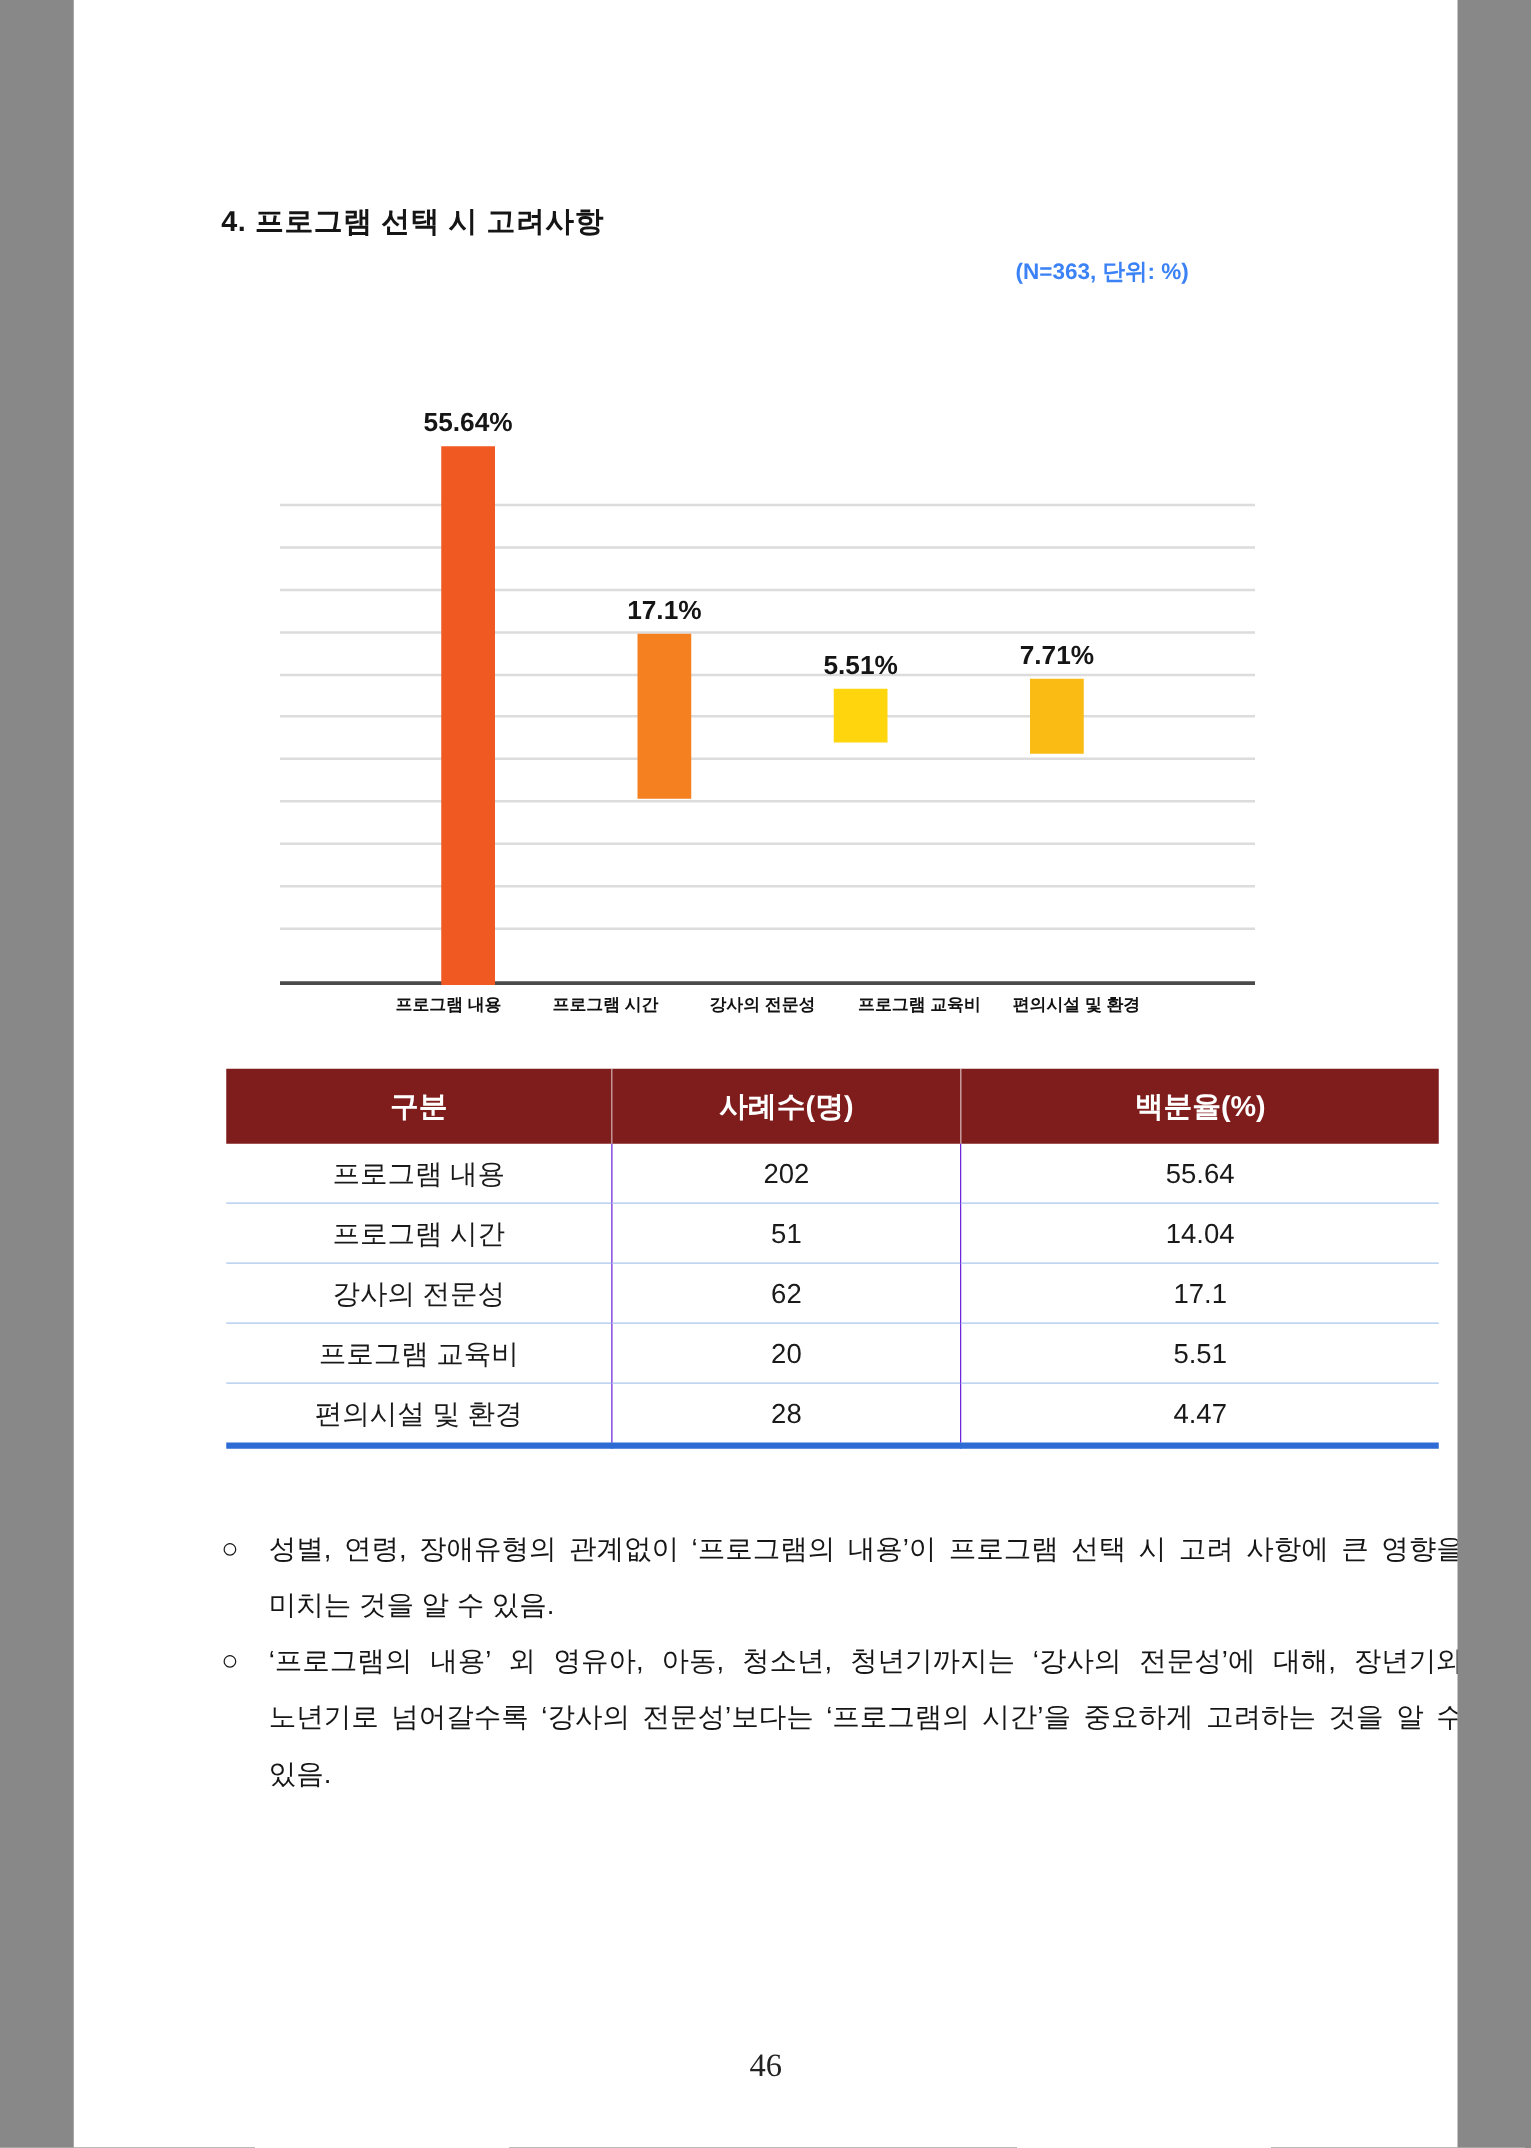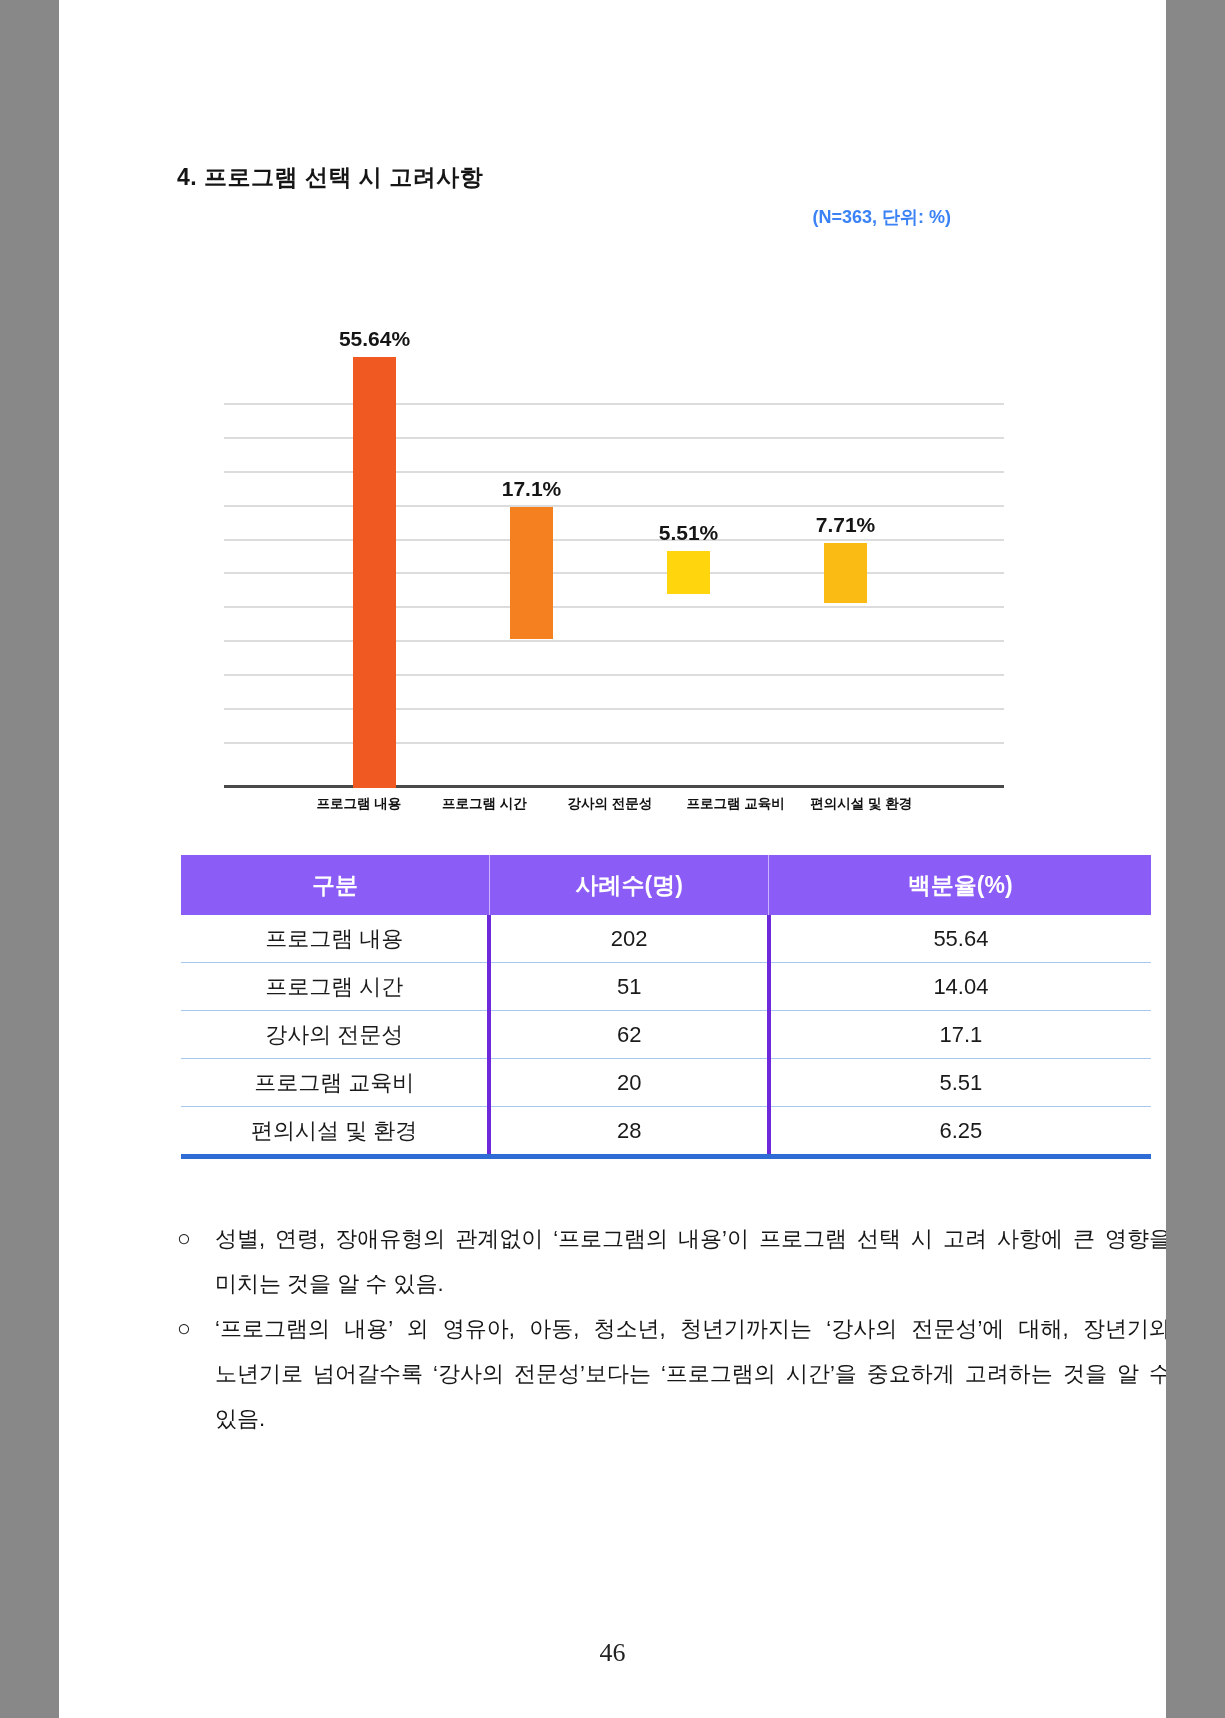--- a/index.html
+++ b/index.html
@@ -59,21 +59,21 @@
   .data-table col.c3{width:39.4%;}
   .data-table th{
     height:58px;color:#ffffff;font-size:23px;font-weight:700;
     text-align:center;vertical-align:middle;
   }
   .data-table th + th{border-left:1px solid rgba(255,255,255,.55);margin-left:48px;}
   .data-table td{
     height:45px;font-size:22px;color:#1a1a1a;font-weight:400;
     text-align:center;vertical-align:middle;
   }
-  .data-table td + td{border-left:4px solid #6d28d9;}
+  .data-table td + td{border-left:1px solid #6d28d9;}
   .data-table tbody tr + tr td{border-top:1px solid #a9c6ee;}
   
   .notes{
     position:absolute;left:118px;top:1216px;width:994px;
   }
   .note{
     display:flex;align-items:flex-start;
     font-size:22px;line-height:45px;color:#161616;
   }
   .note-marker{
@@ -139,21 +139,21 @@
     <div class="axis-label">편의시설 및 환경</div>
   </div>
 
   <table class="data-table">
     <colgroup>
         <col class="c1">
         <col class="c2">
         <col class="c3">
       </colgroup>
     <thead>
-      <tr style="background: #8b5cf6;">
+      <tr style="background: #7f1d1d;">
         <th>구분</th>
         <th>사례수(명)</th>
         <th>백분율(%)</th>
       </tr>
     </thead>
     <tbody>
       <tr>
         <td>프로그램 내용</td>
         <td>202</td>
         <td>55.64</td>
@@ -169,21 +169,21 @@
         <td>17.1</td>
       </tr>
       <tr>
         <td>프로그램 교육비</td>
         <td>20</td>
         <td>5.51</td>
       </tr>
       <tr>
         <td>편의시설 및 환경</td>
         <td>28</td>
-        <td>6.25</td>
+        <td>4.47</td>
       </tr>
     </tbody>
   </table>
 
   <div class="notes">
     <div class="note">
       <div class="note-marker">○</div>
       <div class="note-text">성별, 연령, 장애유형의 관계없이 ‘프로그램의 내용’이 프로그램 선택 시 고려 사항에 큰 영향을 미치는 것을 알 수 있음.</div>
     </div>
     <div class="note">

